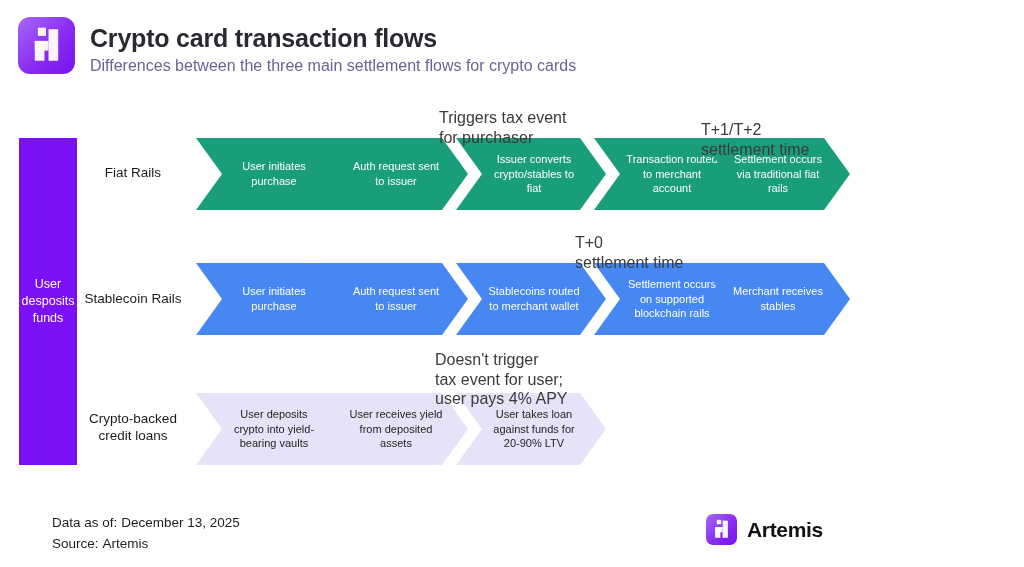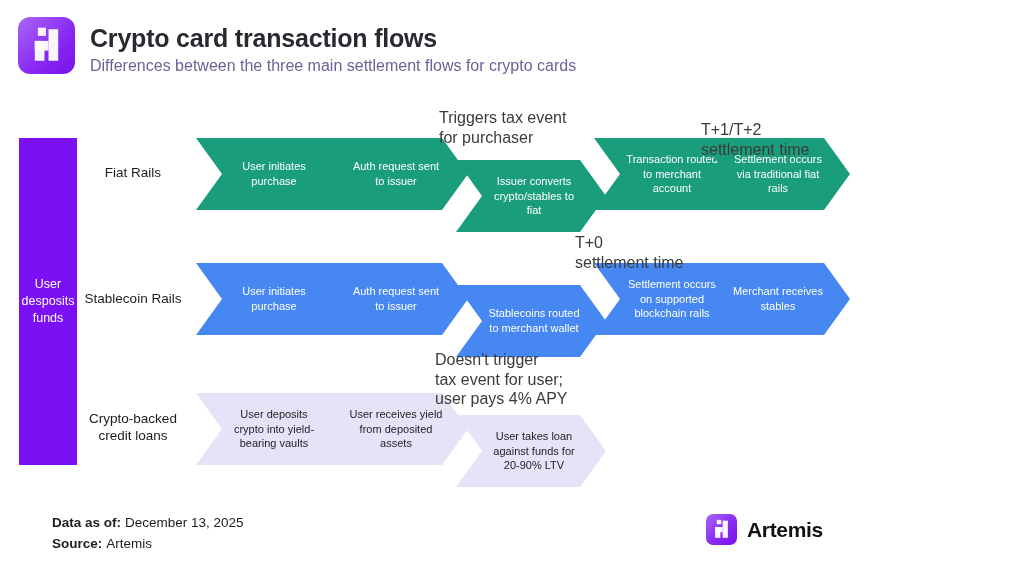--- a/index.html
+++ b/index.html
@@ -69,21 +69,21 @@
     display: flex; align-items: center; justify-content: center;
     text-align: center;
     font-size: 11px; line-height: 1.32;
     padding: 0 24px 0 30px;
   }
   .r1 { top: 138px; }
   .r2 { top: 263px; }
   .r3 { top: 393px; }
   .c0 { left: 196px; }
   .c1 { left: 318px; }
-  .c2 { left: 456px; margin-top: 22px; }
+  .c2 { left: 456px; }
   .c3 { left: 594px; }
   .c4 { left: 700px; }
   .c5 { left: 870px; }
   .green { background: var(--fiat-green); color: #fff; }
   .blue { background: var(--stablecoin-blue); color: #fff; }
   .lav { background: var(--credit-lavender); color: #1E1E1E; justify-content: center; }
 
   
   .ann {
     position: absolute; width: 160px;
@@ -93,21 +93,21 @@
   .ann-1 { left: 439px; top: 108px; }
   .ann-2 { left: 701px; top: 108px; margin-top: 12px; }
   .ann-3 { left: 575px; top: 233px; }
   .ann-4 { left: 435px; top: 350px; }
 
   
   .footer-left {
     position: absolute; left: 20px; top: 512px;
     font-size: 13.5px; color: #1E1E1E; line-height: 21px;
   }
-  .footer-left b { font-weight: 700; padding-left: 32px; }
+  .footer-left b { font-weight: 400; padding-left: 32px; }
   .footer-left .val { margin-left: 4px; }
   .footer-brand {
     position: absolute; right: 32px; top: 514px;
     display: flex; align-items: center; gap: 10px;
   }
   .logo-footer { position: relative; width: 31px; height: 31px; border-radius: 7px; }
   .brand-name {
     font-size: 21px; font-weight: 700; color: #121212; letter-spacing: -0.3px;
   }
   .logo svg, .logo-footer svg { display: block; width: 100%; height: 100%; }

